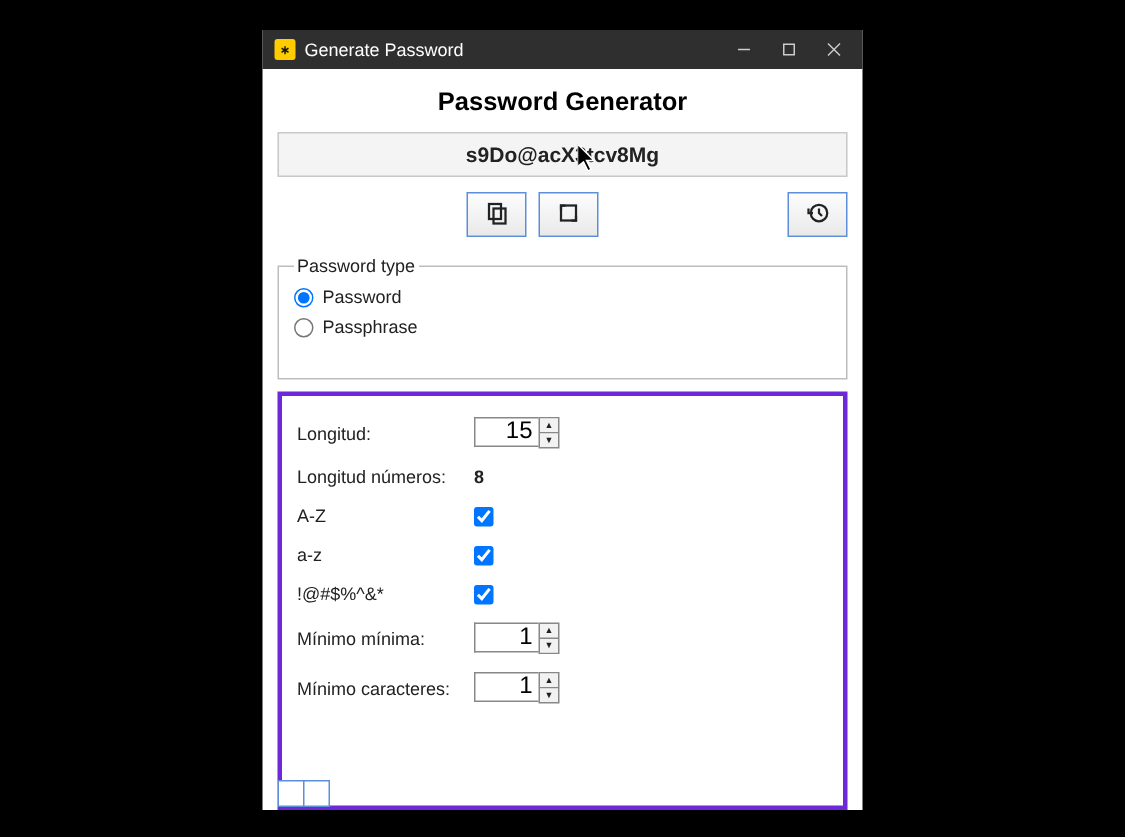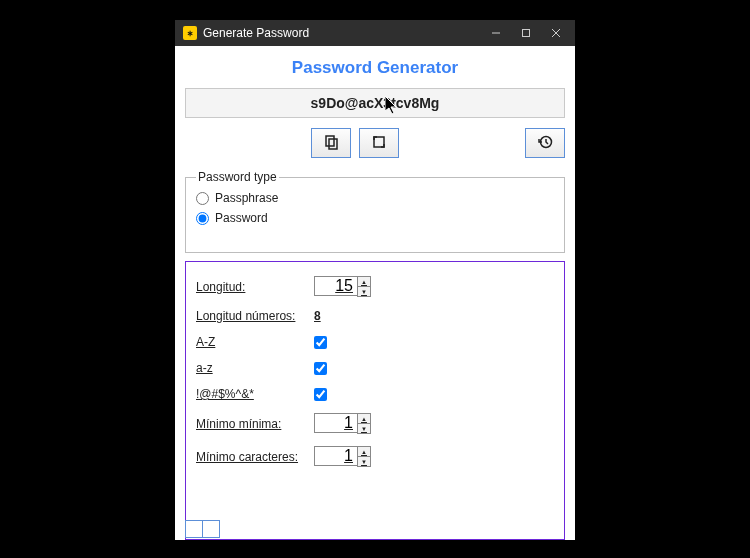--- a/index.html
+++ b/index.html
@@ -4,32 +4,32 @@
 <style>
   html,body{margin:0;padding:0;height:100%;background:#000;font-family:"Segoe UI",Tahoma,sans-serif;font-size:12px;color:#222;}
   .desktop{width:750px;height:558px;background:#000;position:relative;}
   .window{position:absolute;left:175px;top:20px;width:400px;height:520px;background:#fff;box-shadow:0 4px 20px rgba(0,0,0,.5);}
   .titlebar{height:26px;background:#2f2f2f;color:#fff;display:flex;align-items:center;padding:0 4px 0 8px;}
   .titlebar .app-icon{width:14px;height:14px;background:#ffcc00;border-radius:2px;margin-right:6px;display:flex;align-items:center;justify-content:center;font-size:8px;color:#111;font-weight:bold;}
   .titlebar .title{flex:1;font-size:12px;}
   .win-btn{width:30px;height:26px;display:flex;align-items:center;justify-content:center;color:#ccc;}
   .win-btn svg{width:10px;height:10px;stroke:currentColor;fill:none;stroke-width:1;}
   .client{padding:6px 10px 0 10px;height:calc(100% - 26px);box-sizing:border-box;display:flex;flex-direction:column;}
-  h1{font-size:17px;font-weight:700;text-align:center;margin:6px 0 10px 0;color:#3b82f6;}
+  h1{font-size:17px;font-weight:700;text-align:center;margin:6px 0 10px 0;color:#000000;}
   .pw-display{border:1px solid #c9c9c9;background:#f4f4f4;padding:6px 8px;text-align:center;font-weight:700;font-size:14px;color:#222;}
   .toolbar{display:flex;margin:10px 0 12px 0;}
   .tool-center{flex:1;display:flex;justify-content:center;gap:8px;}
   .tool-right{display:flex;}
   .btn{width:38px;height:28px;border:1px solid #5c8fd8;background:linear-gradient(#fdfdfd,#e9e9e9);display:flex;align-items:center;justify-content:center;}
   .btn svg{width:16px;height:16px;stroke:#222;fill:none;stroke-width:1.5;}
   fieldset{border:1px solid #bdbdbd;margin:0 0 8px 0;padding:4px 10px 24px 10px;}
   legend{font-size:12px;padding:0 2px;}
   .radio-row{display:flex;align-items:center;gap:6px;padding:3px 0;}
   .radio-row input{margin:0;}
-  .options-panel{border:1px solid #6d28d9;padding:8px 10px 10px 10px;flex:1;overflow:hidden;text-decoration:underline;}
+  .options-panel{border:3px solid #6d28d9;padding:8px 10px 10px 10px;flex:1;overflow:hidden;}
   .opt-row{display:flex;align-items:center;padding:6px 0;}
   .opt-label{width:118px;}
   .opt-val{font-weight:700;color:#222;}
   .spinner{display:flex;align-items:stretch;}
   .spinner input{width:34px;height:18px;text-align:right;border:1px solid #888;border-right:none;padding:0 4px;font-size:16px;}
   .spin-btns{display:flex;flex-direction:column;border:1px solid #888;}
   .spin-btns div{width:12px;height:9px;background:#f2f2f2;font-size:6px;display:flex;align-items:center;justify-content:center;line-height:1;}
   .spin-btns div:first-child{border-bottom:1px solid #888;}
   input[type=checkbox]{margin:0;}
   .bottom-stub{position:absolute;bottom:2px;left:10px;display:flex;}
@@ -99,26 +99,26 @@
                   <polyline points="2,5 2,8 5,8" fill="none"></polyline>
                 </svg>
             </span>
           </div>
         </div>
       </div>
 
       <fieldset>
         <legend>Password type</legend>
         <label class="radio-row">
+          <input type="radio" name="pwtype" checked="" style="">
+          <span>Password</span>
+        </label>
+        <label class="radio-row">
           <input type="radio" name="pwtype" style="">
           <span>Passphrase</span>
-        </label>
-        <label class="radio-row">
-          <input type="radio" name="pwtype" checked="" style="">
-          <span>Password</span>
         </label>
       </fieldset>
 
       <div class="options-panel">
 
         <div class="opt-row">
           <div class="opt-label">Longitud:</div>
           <div class="spinner">
             <input type="text" value="15" style="">
             <div class="spin-btns">

